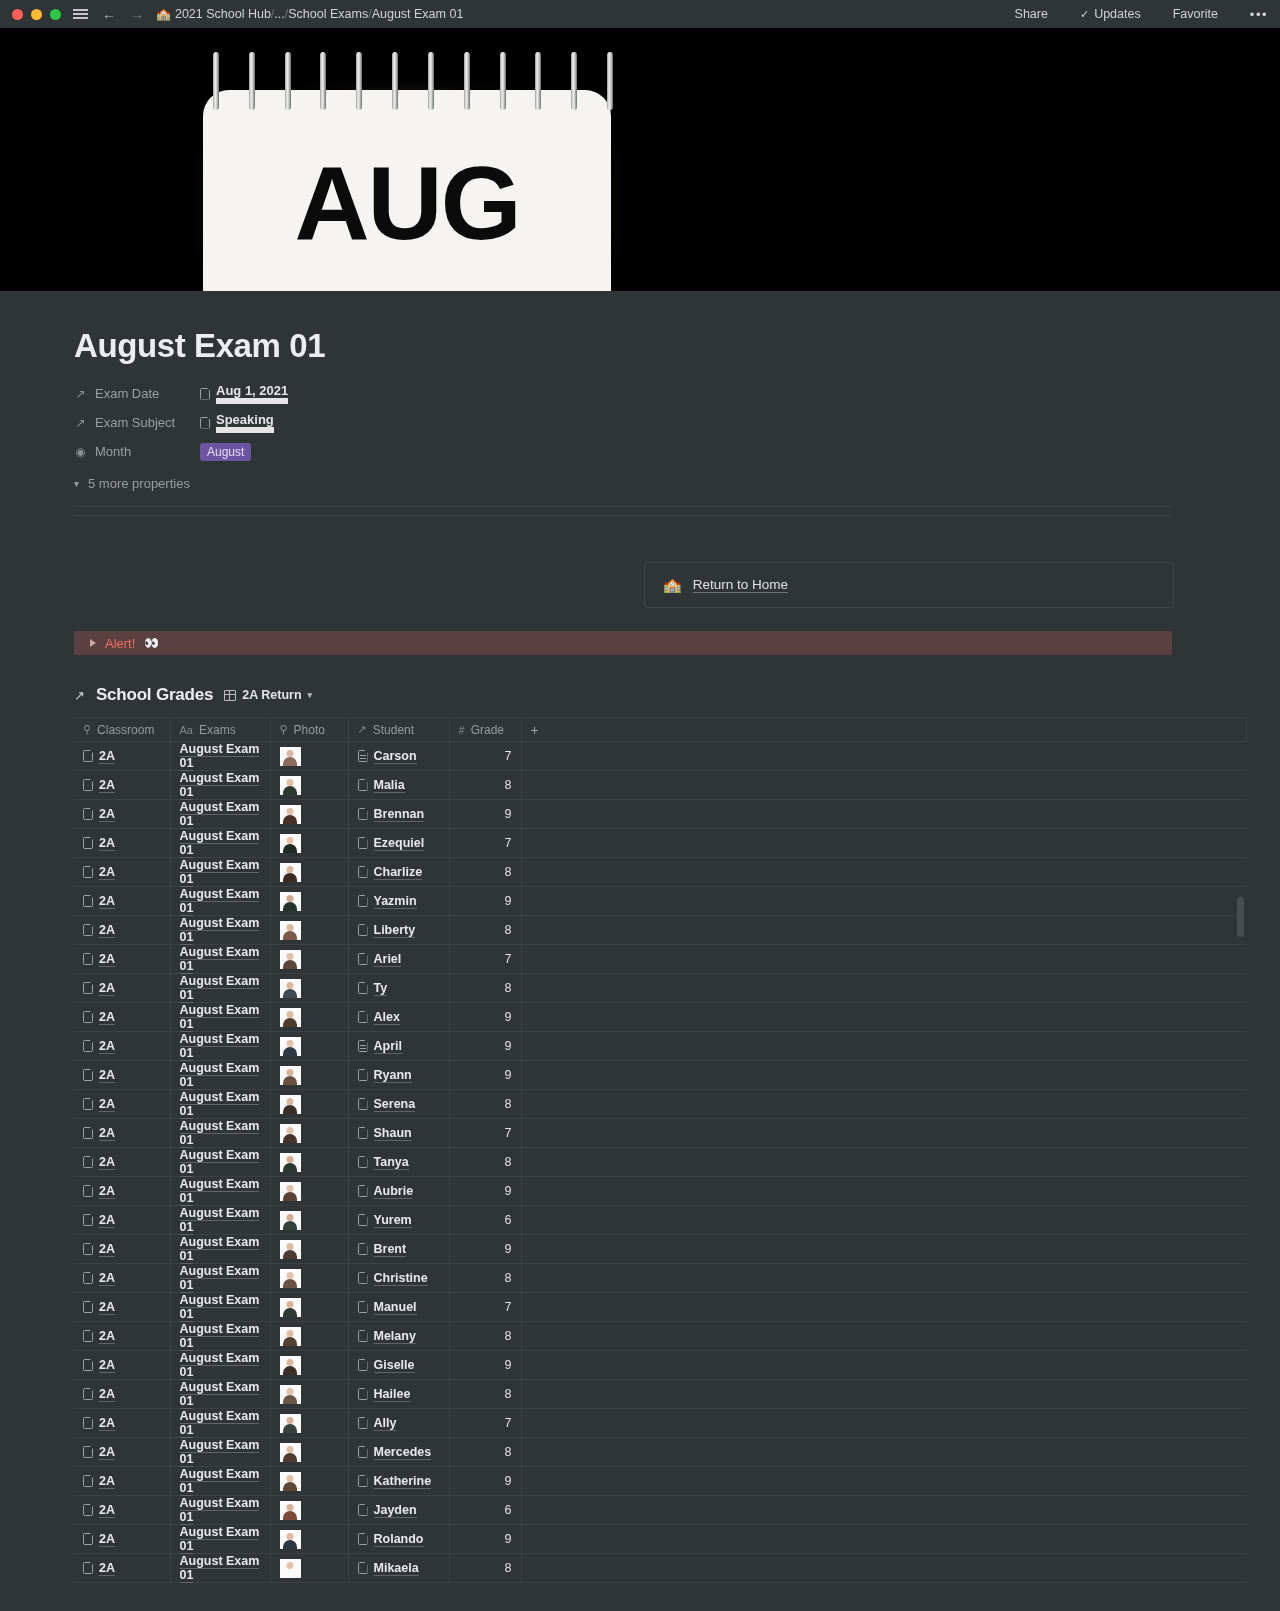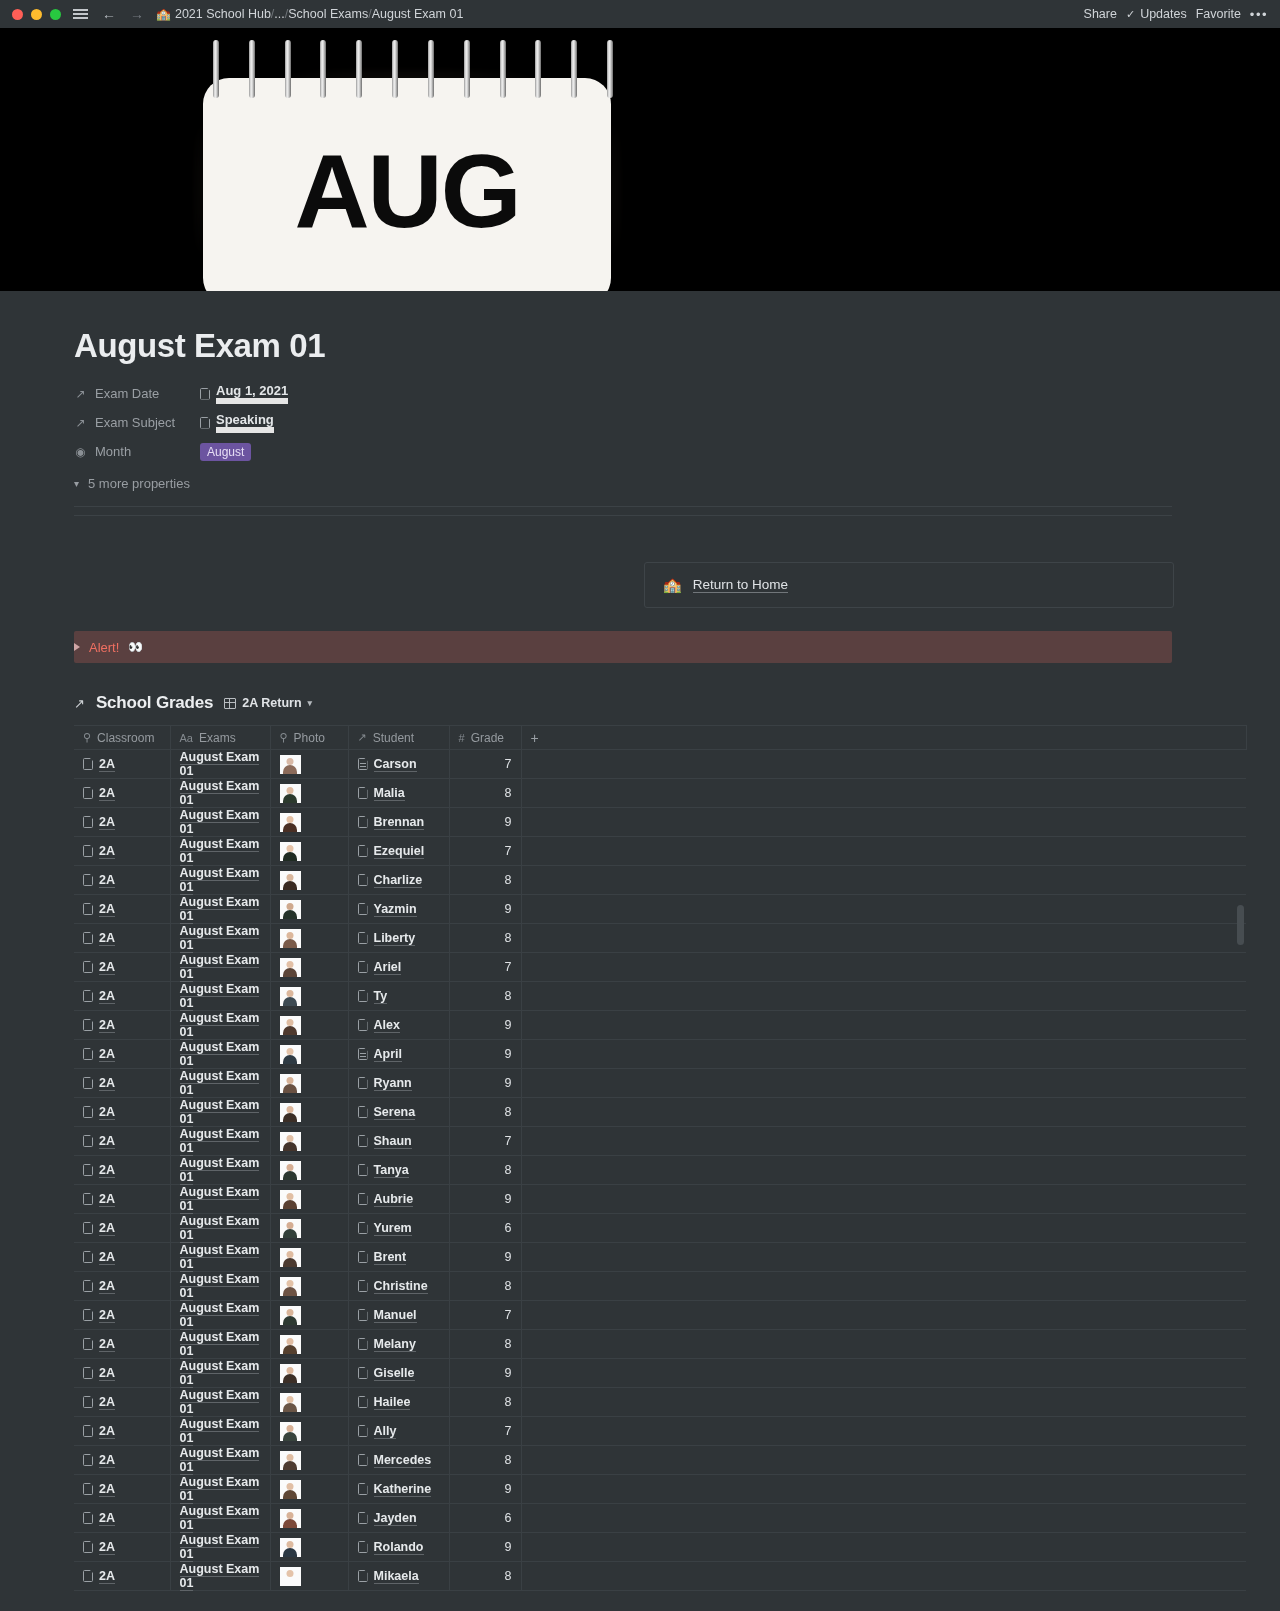--- a/index.html
+++ b/index.html
@@ -36,32 +36,32 @@
   .navarrow { font-size: 14px; color: #b7bcc1; line-height: 1; }
   .navarrow.fwd { color: #767b80; }
 
   .crumbs { display: flex; align-items: center; font-size: 12.5px; }
   .crumbs .sep { color: #6f7479; }
   .crumb { color: #d0d4d8; white-space: nowrap; }
   .crumb-emoji { font-size: 12px; margin-right: 4px; }
 
   .tb-right {
     position: absolute; right: 12px; top: 0; height: 28px;
-    display: flex; align-items: center; gap: 9px; font-size: 12.5px; color: #d0d4d8;
+    display: flex; align-items: center; gap: 32px; font-size: 12.5px; color: #d0d4d8;
   }
   .tb-right .item { display: flex; align-items: center; gap: 5px; }
   .check { color: #d0d4d8; font-size: 11px; }
   .ellipsis { letter-spacing: 1.5px; font-size: 13px; color: #d0d4d8; }
 
   
   .cover {
     width: 100%; height: 263px; background: #000;
     position: relative; overflow: hidden;
   }
-  .cal-wrap { position: absolute; left: 185px; top: 12px; width: 440px; height: 270px; }
+  .cal-wrap { position: absolute; left: 185px; top: 24px; width: 440px; height: 270px; }
   .cal-shadow {
     position: absolute; left: 10px; top: 30px;
     width: 425px; height: 240px; border-radius: 34px;
     background: radial-gradient(ellipse at center, #3a3430 0%, #16130f 55%, #000 80%);
     filter: blur(3px);
   }
   .cal-body {
     position: absolute; left: 18px; top: 38px;
     width: 408px; height: 226px; border-radius: 26px;
     background: #f6f4f0;
@@ -134,23 +134,23 @@
   .home-card-wrap { margin-top: 46px; display: flex; justify-content: flex-end; }
   .home-card {
     width: 530px; height: 46px; border: 1px solid #3e4448; border-radius: 3px;
     display: flex; align-items: center; gap: 11px; padding-left: 18px;
   }
   .home-emoji { font-size: 15px; }
   .home-link { color: #dfe2e5; font-size: 13.5px; border-bottom: 1px solid #71767a; }
 
   
   .alert-bar {
-    margin-top: 23px; width: 1098px; height: 32px;
+    margin-top: 23px; width: 1098px; height: 24px;
     background: #5a4040; display: flex; align-items: center; gap: 9px;
-    padding-left: 0; border-radius: 2px;
+    padding-left: 16px; border-radius: 2px;
   }
   .tri { width: 0; height: 0; border-left: 6px solid #cfa6a6; border-top: 4px solid transparent; border-bottom: 4px solid transparent; }
   .alert-text { color: #ef6f61; font-size: 13px; }
   .alert-eyes { font-size: 12px; }
 
   
   .db-head {
     margin-top: 30px; display: flex; align-items: center; gap: 11px;
   }
   .db-arrow { color: #cdd1d4; font-size: 13px; }

